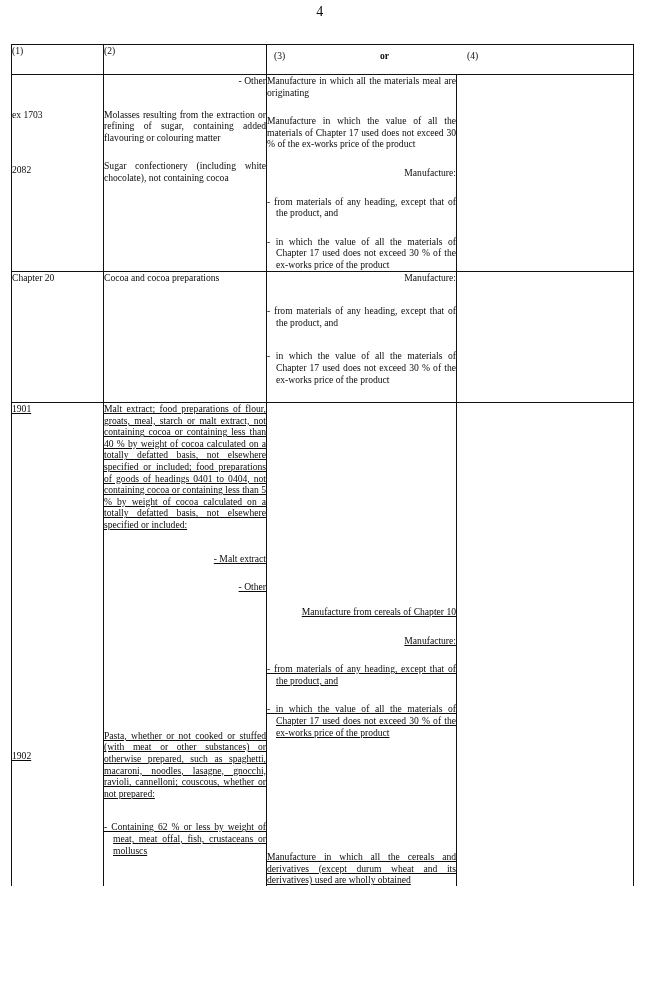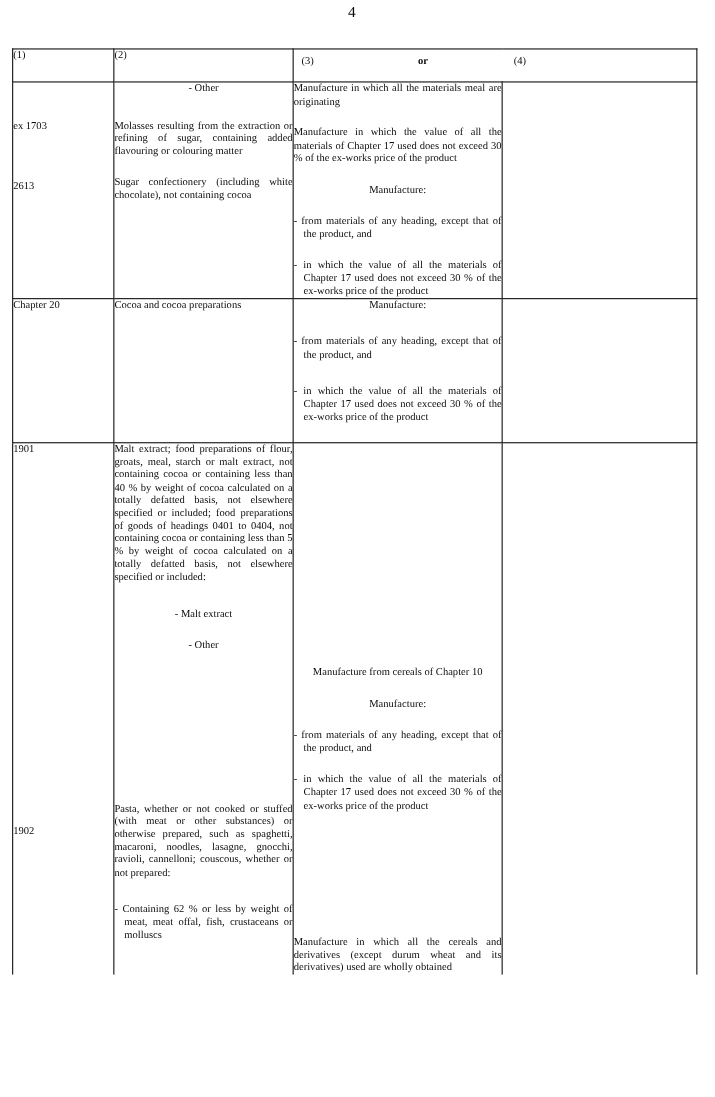--- a/index.html
+++ b/index.html
@@ -74,27 +74,27 @@
     position: relative;
     padding: 5px 0 0 0;
     height: 24px;
   }
   .hdr-34 .h3 { position: absolute; left: 7px;  top: 5px; }
   .hdr-34 .hor { position: absolute; left: 113px; top: 5px; font-weight: bold; }
   .hdr-34 .h4 { position: absolute; left: 200px; top: 5px; }
 
   
   .brow > td { border-bottom: 1.4px solid #111; }
-  .brow.nb > td { border-bottom: none; }
+  .brow.nb > td { border-bottom: none; text-decoration: underline; }
 
   .just {
     text-align: justify;
     text-justify: inter-word;
   }
-  .nojust { text-align: center; }
+  .nojust { text-align: right; }
 
   .p { margin: 0 0 0 0; }
   .gap-sm { height: 11px; }
   .gap-md { height: 17px; }
   .gap-lg { height: 22px; }
 
   
   .bullet {
     padding-left: 9px;
     text-indent: -9px;
@@ -131,21 +131,21 @@
     </tr>
 
     <tr class="brow">
       <td class="cell-pad">
         <div class="p blank">&nbsp;</div>
         <div class="gap-lg"></div>
         <div class="p">ex 1703</div>
         <div class="gap-lg"></div>
         <div class="gap-sm"></div>
         <div class="gap-sm"></div>
-        <div class="p">2613</div>
+        <div class="p">2082</div>
       </td>
 
       <td class="cell-pad">
         <div class="p nojust">- Other</div>
         <div class="gap-lg"></div>
         <div class="p just">Molasses resulting from the extraction or refining of sugar, containing added flavouring or colouring matter</div>
         <div class="gap-md"></div>
         <div class="p just">Sugar confectionery (including white chocolate), not containing cocoa</div>
       </td>
 

